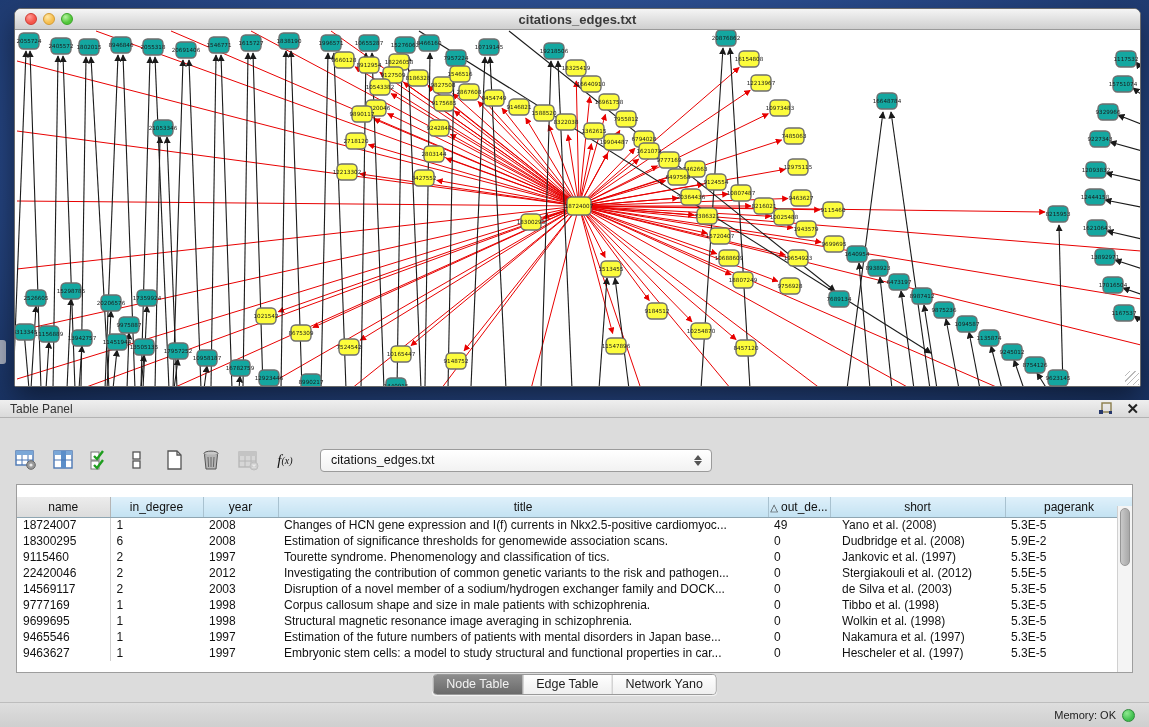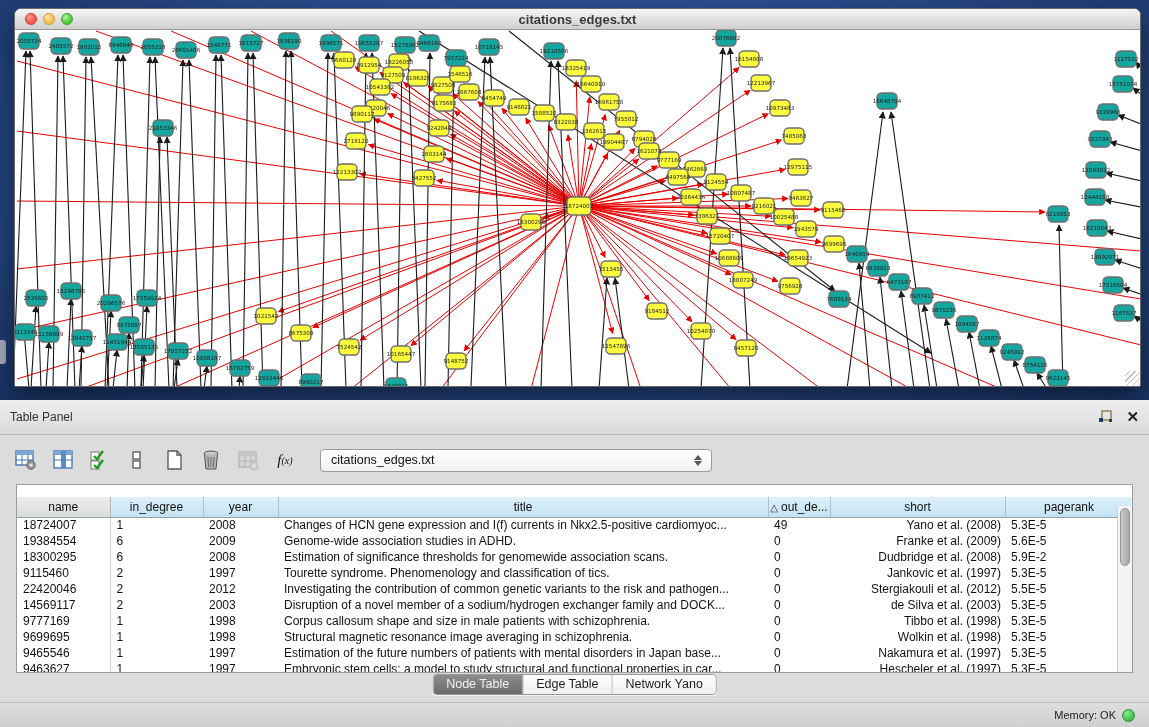--- a/index.html
+++ b/index.html
@@ -26,21 +26,21 @@
   .light.yel   { background:radial-gradient(circle at 35% 30%, #ffe9a8, #f6be4f 60%); border:1px solid #d29a33; }
   .light.grn   { background:radial-gradient(circle at 35% 30%, #b6f3a0, #52c73a 60%); border:1px solid #3aa327; }
   .canvas { position:relative; width:1125px; height:356px; background:#fff; overflow:hidden; }
   .canvas svg { position:absolute; left:0; top:0; }
   .resize-grip { position:absolute; right:1px; bottom:1px; width:14px; height:14px;
     background:repeating-linear-gradient(135deg, transparent 0 3px, #aaa 3px 4px); opacity:.8; }
 
   
   .table-panel { position:absolute; left:0; top:400px; width:1149px; height:327px;
     background:#dcdcdc; }
-  .panel-header { height:35px; background:linear-gradient(#efefef,#dadada);
+  .panel-header { height:18px; background:linear-gradient(#efefef,#dadada);
     border-bottom:1px solid #b3b3b3; display:flex; align-items:center; padding:0 10px; }
   .panel-header .ph-title { font-size:12px; color:#333; }
   .ph-right { margin-left:auto; display:flex; align-items:center; gap:12px; }
   .float-btn svg { display:block; }
   .close-btn { font-size:15px; font-weight:bold; color:#222; line-height:14px; cursor:default; }
 
   .toolbar { position:absolute; left:14px; top:42px; height:36px; display:flex;
     align-items:center; gap:13px; }
   .tb-icon { width:24px; height:24px; display:flex; align-items:center; justify-content:center; }
   .fx { font-family:"Liberation Serif", serif; font-style:italic; font-size:15px; color:#111; }
@@ -55,21 +55,21 @@
 
   .table-wrap { position:absolute; left:16px; top:84px; width:1117px; height:189px;
     background:#fff; border:1px solid #9d9d9d; overflow:hidden; }
   table.data { border-collapse:collapse; table-layout:fixed; width:1116px; font-size:12px; color:#111;margin-top:12px; }
   table.data th { height:20px; font-weight:normal; text-align:center;
     background:linear-gradient(#dff0fa,#c3e2f2); border-right:1px solid #a9c2d0;
     border-bottom:1px solid #8fa6b2; overflow:hidden; white-space:nowrap; }
   table.data th.c0 { background:linear-gradient(#ececec,#dcdcdc); border-right:1px solid #b5b5b5; }
   table.data td { height:16px; padding:0 4px 0 6px; white-space:nowrap; overflow:hidden; }
   table.data td.c0 { border-right:1px solid #cfcfcf; }
-  table.data td.c5 { padding-left:12px;text-align:right; }
+  table.data td.c5 { padding-left:12px; }
   .c0{width:93px}.c1{width:93px}.c2{width:75px}.c3{width:490px}.c4{width:62px}.c5{width:175px}.c6{width:128px}
   .sort-glyph { font-size:10px; margin-right:3px; color:#333; }
   .vscroll { position:absolute; right:0; top:21px; bottom:0; width:15px;
     background:#f4f4f4; border-left:1px solid #d0d0d0; }
   .vthumb { position:absolute; left:2px; top:2px; width:10px; height:58px; border-radius:6px;
     background:linear-gradient(90deg,#c9c9c9,#a8a8a8); border:1px solid #969696; }
 
   .tabs { position:absolute; left:50%; top:274px; transform:translateX(-50%);
     display:inline-flex; border:1px solid #9a9a9a; border-radius:4px; overflow:hidden;
     background:#fff; box-shadow:0 1px 1px rgba(255,255,255,.7); }
@@ -626,29 +626,20 @@
           <tr>
             <td class="c0">18724007</td>
             <td class="c1">1</td>
             <td class="c2">2008</td>
             <td class="c3">Changes of HCN gene expression and I(f) currents in Nkx2.5-positive cardiomyoc...</td>
             <td class="c4">49</td>
             <td class="c5">Yano et al. (2008)</td>
             <td class="c6">5.3E-5</td>
           </tr>
           <tr>
-            <td class="c0">19384554</td>
-            <td class="c1">6</td>
-            <td class="c2">2009</td>
-            <td class="c3">Genome-wide association studies in ADHD.</td>
-            <td class="c4">0</td>
-            <td class="c5">Franke et al. (2009)</td>
-            <td class="c6">5.6E-5</td>
-          </tr>
-          <tr>
             <td class="c0">18300295</td>
             <td class="c1">6</td>
             <td class="c2">2008</td>
             <td class="c3">Estimation of significance thresholds for genomewide association scans.</td>
             <td class="c4">0</td>
             <td class="c5">Dudbridge et al. (2008)</td>
             <td class="c6">5.9E-2</td>
           </tr>
           <tr>
             <td class="c0">9115460</td>

